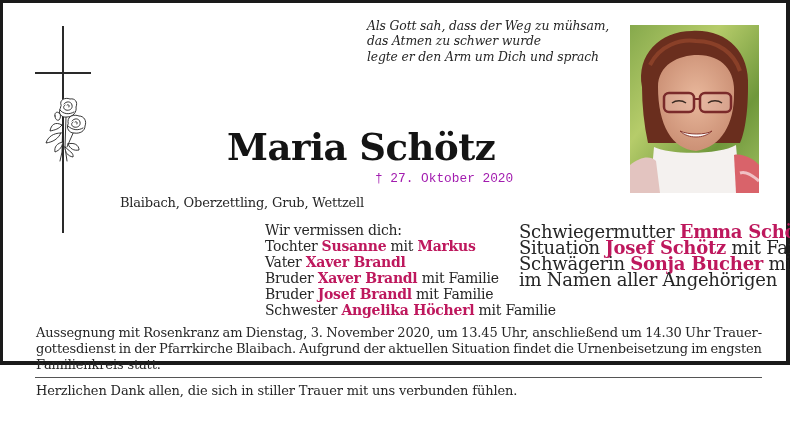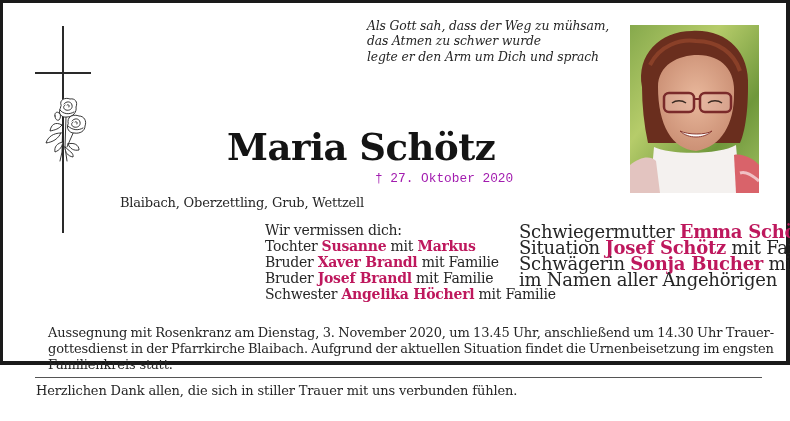--- a/index.html
+++ b/index.html
@@ -125,21 +125,21 @@
     font-size: 18px;
     line-height: 16px;
     color: #262626;
     letter-spacing: -0.25px;
   }
   .mourn-left div, .mourn-right div { white-space: nowrap; }
   b { font-weight: bold; color: #be185d; }
 
   .service {
     position: absolute;
-    left: 45px; top: 322px;
+    left: 33px; top: 322px;
     width: 726px;
     font-size: 13px;
     line-height: 16px;
     color: #262626;
     text-align: justify;
     letter-spacing: -0.15px;
   }
   .service div { white-space: nowrap; }
   .line-justify {
     display: flex;
@@ -239,20 +239,21 @@
 
 
   <div class="name">Maria Schötz</div>
   <div class="death">† 27. Oktober 2020</div>
 
   <div class="places">Blaibach, Oberzettling, Grub, Wettzell</div>
 
   <div class="mourn-left">
     <div>Wir vermissen dich:</div>
     <div><span>Tochter </span><b>Susanne</b><span> mit </span><b>Markus</b></div>
+    <div><span>Vater </span><b>Xaver Brandl</b></div>
     <div><span>Bruder </span><b>Xaver Brandl</b><span> mit Familie</span></div>
     <div><span>Bruder </span><b>Josef Brandl</b><span> mit Familie</span></div>
     <div><span>Schwester </span><b>Angelika Höcherl</b><span> mit Familie</span></div>
   </div>
 
   <div class="mourn-right">
     <div><span>Schwiegermutter </span><b>Emma Schötz</b></div>
     <div><span>Situation </span><b>Josef Schötz</b><span> mit Familie</span></div>
     <div><span>Schwägerin </span><b>Sonja Bucher</b><span> mit Familie</span></div>
     <div><span>im Namen aller Angehörigen</span></div>

